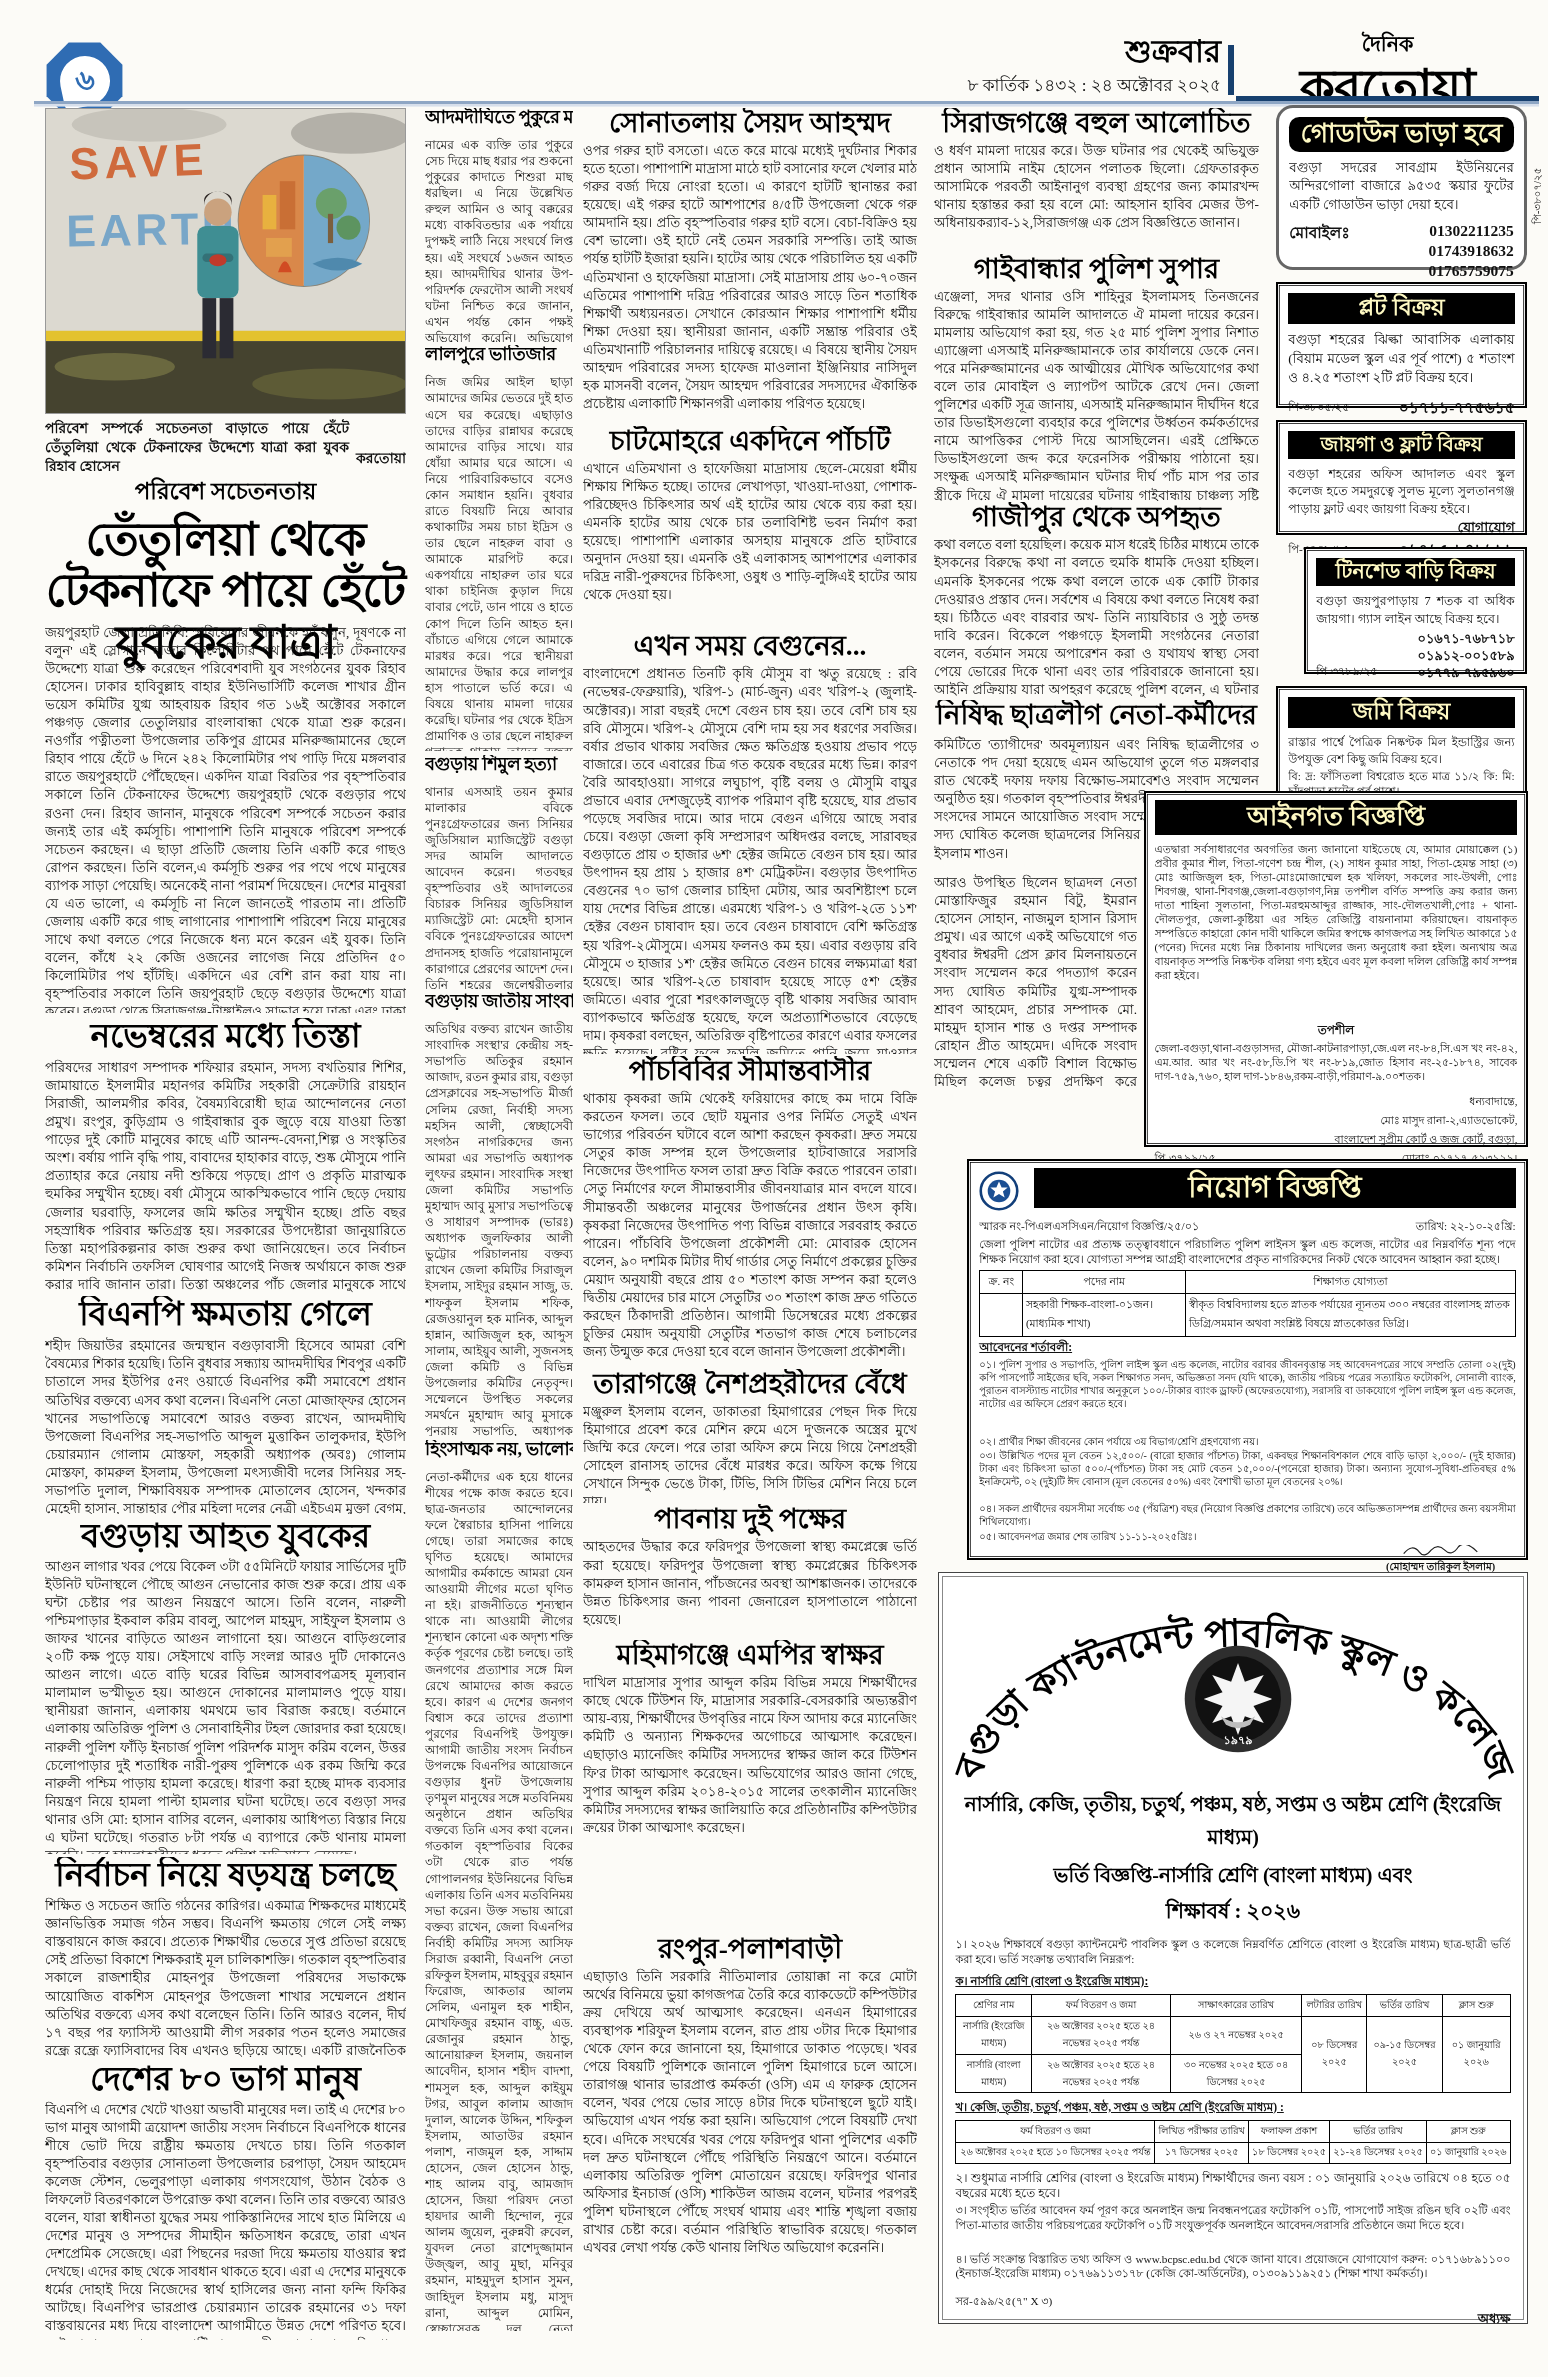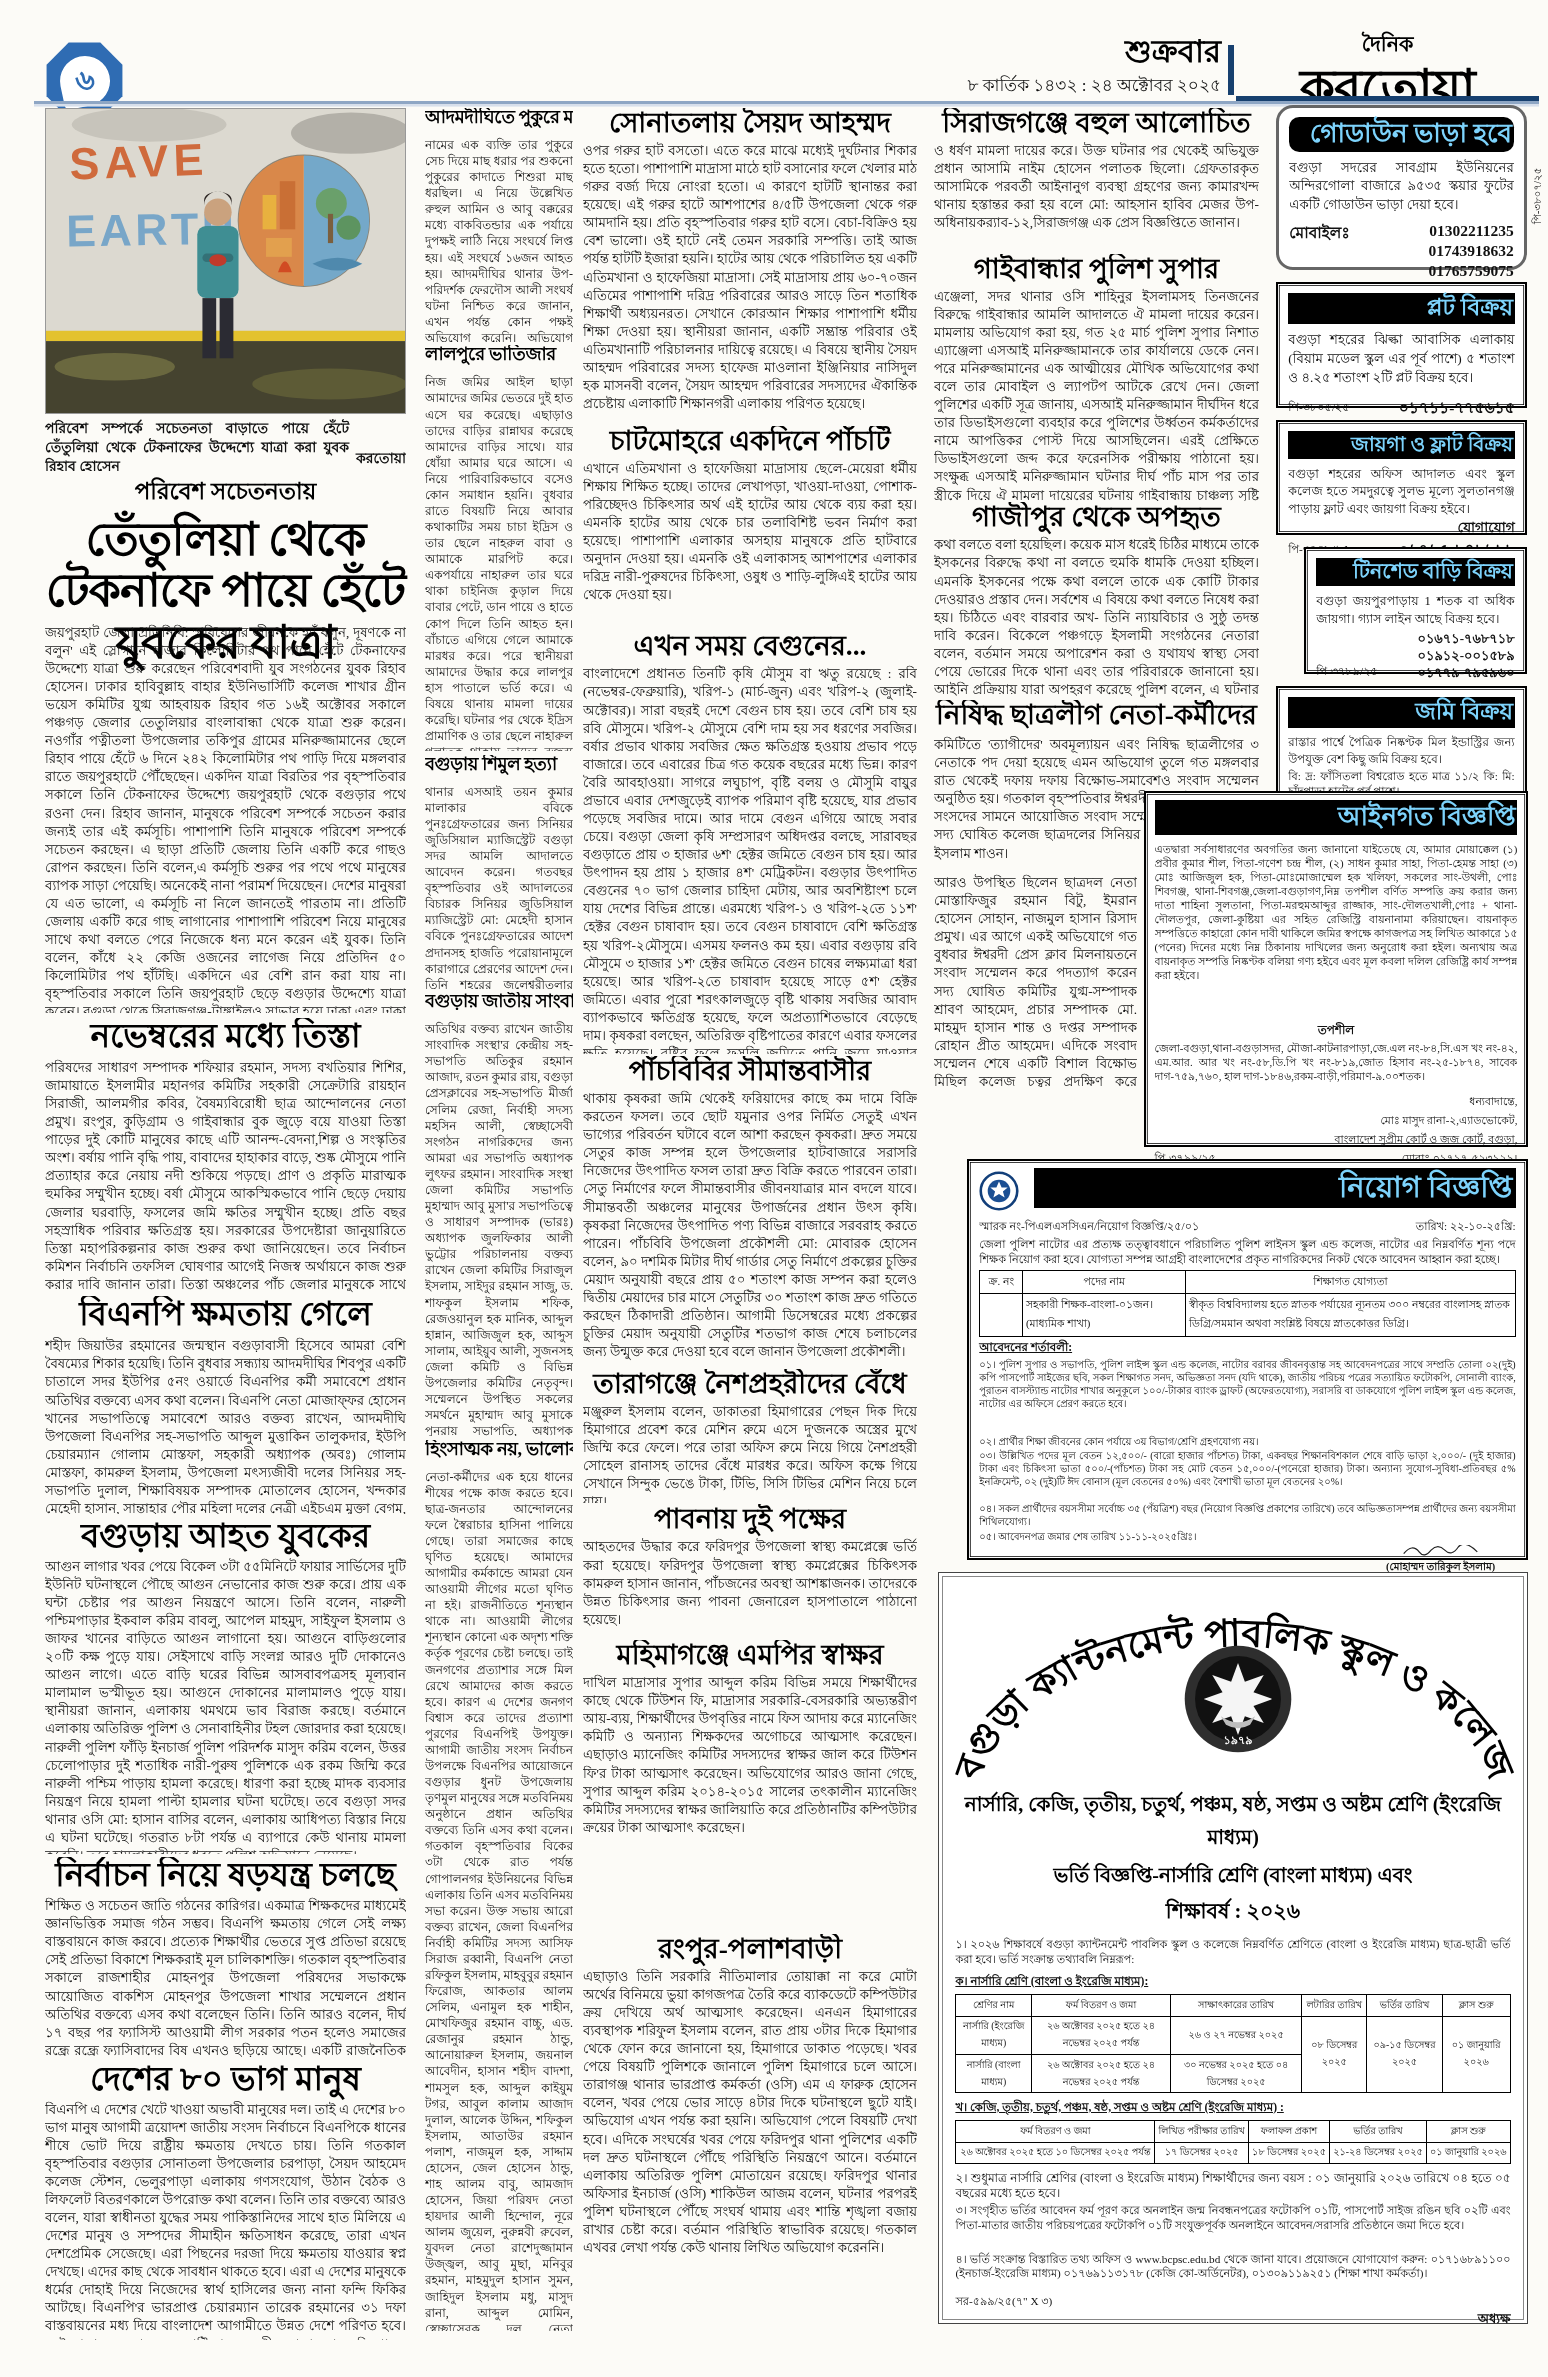--- a/index.html
+++ b/index.html
@@ -26,21 +26,21 @@
   #vbar { position:absolute; left:1228px; top:45px; width:6px; height:50px; background:#17406f; }
   .octa {
     width:79px; height:79px; background:#2f6cb3;
     clip-path:polygon(30% 2%, 70% 2%, 98% 30%, 98% 70%, 70% 98%, 30% 98%, 2% 70%, 2% 30%);
     display:flex; align-items:center; justify-content:center;
   }
   .octa .inner { width:50px;height:50px;background:#fff;border-radius:50% 50% 50% 10%; display:flex;align-items:center;justify-content:center;
     font-weight:bold; font-size:29px; color:#2f6cb3; transform:rotate(-12deg); }
   
   .adbox { position:relative; background:#fff; border:2.6px solid #000; box-shadow:0 0 0 0.9px #fff inset, 0 0 0 1.7px #000 inset; padding:8.6px 10.3px 5.2px; margin-bottom:12px; }
-  .adtitle { background:#000; color:#7dd3fc; font-weight:bold; text-align:right; font-size:23px; line-height:1.15; padding:2.6px 1.7px; margin-bottom:6.9px; }
+  .adtitle { background:#000; color:#fef9c3; font-weight:bold; text-align:center; font-size:23px; line-height:1.15; padding:2.6px 1.7px; margin-bottom:6.9px; }
   .adbody { font-size:13.3px; line-height:1.42; text-align:justify; }
   .adphone { font-weight:bold; font-size:15.5px; text-align:right; line-height:1.3; }
   .adcode { font-size:11.2px; }
   #godown { border:3.4px solid #666; border-radius:17px; box-shadow:none; }
   #godown .adtitle { border-radius:10.3px; font-size:26px; }
   table { border-collapse:collapse; width:100%; }
   .btab td, .btab th { border:0.9px solid #000; padding:1.7px 2.6px; text-align:center; vertical-align:middle; font-weight:normal; }
   .frame2 { border:2.6px solid #000; box-shadow:0 0 0 0.9px #fff inset, 0 0 0 1.7px #000 inset; background:#fff; }
   .u { text-decoration:underline; }
 </style>
@@ -220,21 +220,21 @@
         <span class="adcode">পি-৩৭৪৮/২৫</span>
         <span style="text-align:right;">
           <span style="font-weight:bold; font-size:13.8px;">যোগাযোগ</span>
           <span class="adphone">০১৭১৫-৯৪৯১২৯</span>
         </span>
       </div>
     </div>
 
     <div class="adbox" style="height:127px;margin-left:28px;">
       <div class="adtitle" style="font-size:20.6px;">টিনশেড বাড়ি বিক্রয়</div>
-      <div class="adbody clip" style="height:38px; font-size:12.5px;">বগুড়া জয়পুরপাড়ায় 1 শতক বা অধিক জায়গা। গ্যাস লাইন আছে বিক্রয় হবে।</div>
+      <div class="adbody clip" style="height:38px; font-size:12.5px;">বগুড়া জয়পুরপাড়ায় 7 শতক বা অধিক জায়গা। গ্যাস লাইন আছে বিক্রয় হবে।</div>
       <div style="display:flex; justify-content:space-between;">
         <span class="adcode" style="align-self:flex-end;">পি-৩৭৮৯/২৫</span>
         <span>
           <div class="adphone" style="font-size:13px;">০১৬৭১-৭৬৮৭১৮</div>
           <div class="adphone" style="font-size:13px;">০১৯১২-০০১৫৮৯</div>
           <div class="adphone" style="font-size:13px;">০১৭৭৯-৭৯৫৯৬০</div>
         </span>
       </div>
     </div>
 

